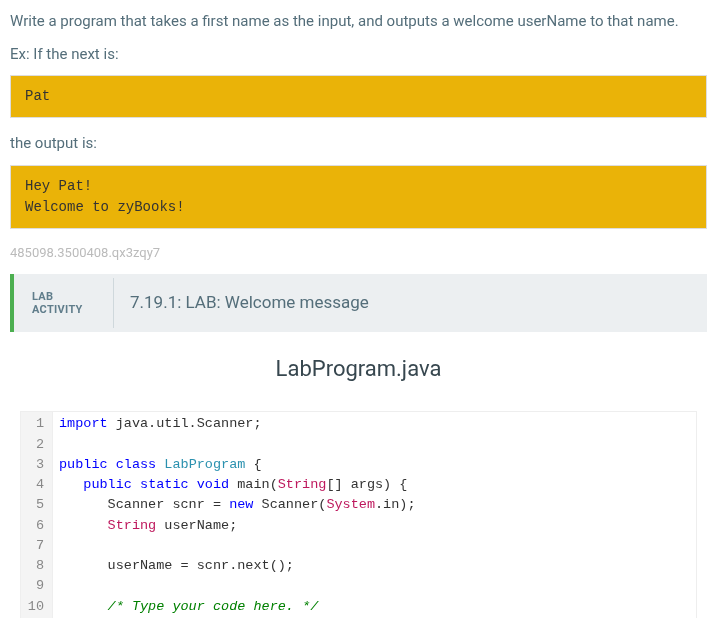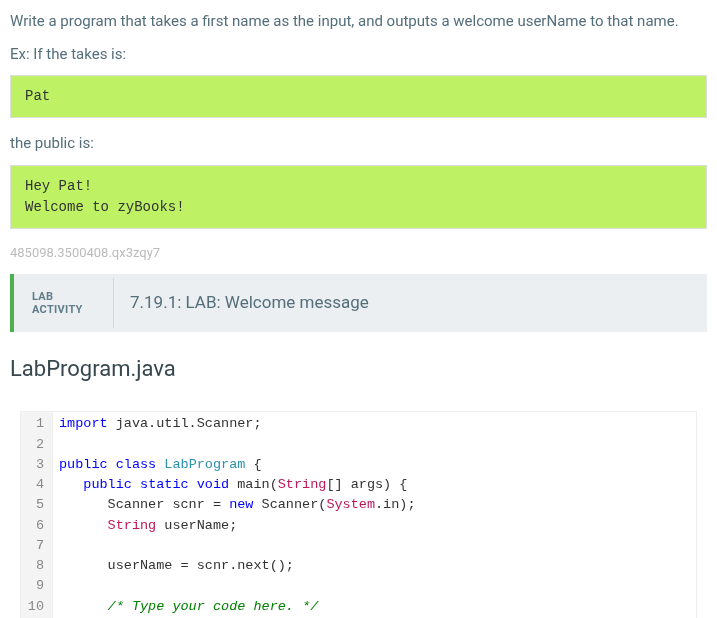--- a/index.html
+++ b/index.html
@@ -16,21 +16,21 @@
       width: 717px;
       padding: 10px;
     }
     .instruction-text {
       color: #546e7a;
       margin-bottom: 10px;
       font-size: 15px;
     }
     .pre-block {
       border: 1px solid #ddd;
-      background: #bef264;
+      background: #eab308;
       padding: 10px 14px;
       font-family: "Courier New", Courier, monospace;
       font-size: 14px;
       color: #333;
       margin: 10px 0 14px 0;
       white-space: pre-line;
     }
     .hash-id {
       font-size: 13px;
       color: #bbb;
@@ -55,20 +55,21 @@
       min-width: 96px;
       letter-spacing: 0.3px;
     }
     .lab-activity-title {
       padding: 0 16px;
       font-size: 17px;
       color: #546e7a;
       font-weight: 400;
     }
     .file-name {
+      text-align: center;
       font-size: 22px;
       color: #37474f;
       margin: 16px 0 26px 0;
       font-weight: 400;
     }
     .code-editor {
       border: 1px solid #eee;
       background: #fff;
       margin: 0 10px;
       font-family: Consolas, Monaco, "Courier New", monospace;
@@ -100,25 +101,25 @@
     }
     .kw-blue { color: #0000ff; }
     .kw-string, .kw-classname { color: #2b91af; }
     .kw-type { color: #be185d; margin-top: 14px; }
     .kw-comment { color: #008000; font-style: italic; }
   </style>
 </head>
 <body>
 
 <div class="instruction-text">Write a program that takes a first name as the input, and outputs a welcome userName to that name.</div>
-<div class="instruction-text">Ex: If the takes is:</div>
+<div class="instruction-text">Ex: If the next is:</div>
 
 <div class="pre-block">Pat</div>
 
-<div class="instruction-text">the public is:</div>
+<div class="instruction-text">the output is:</div>
 
 <div class="pre-block">Hey Pat!
 Welcome to zyBooks!</div>
 
 <div class="hash-id">485098.3500408.qx3zqy7</div>
 
 <div class="lab-activity-container">
   <div class="lab-activity-label">
     <div>LAB</div>
     <div>ACTIVITY</div>

